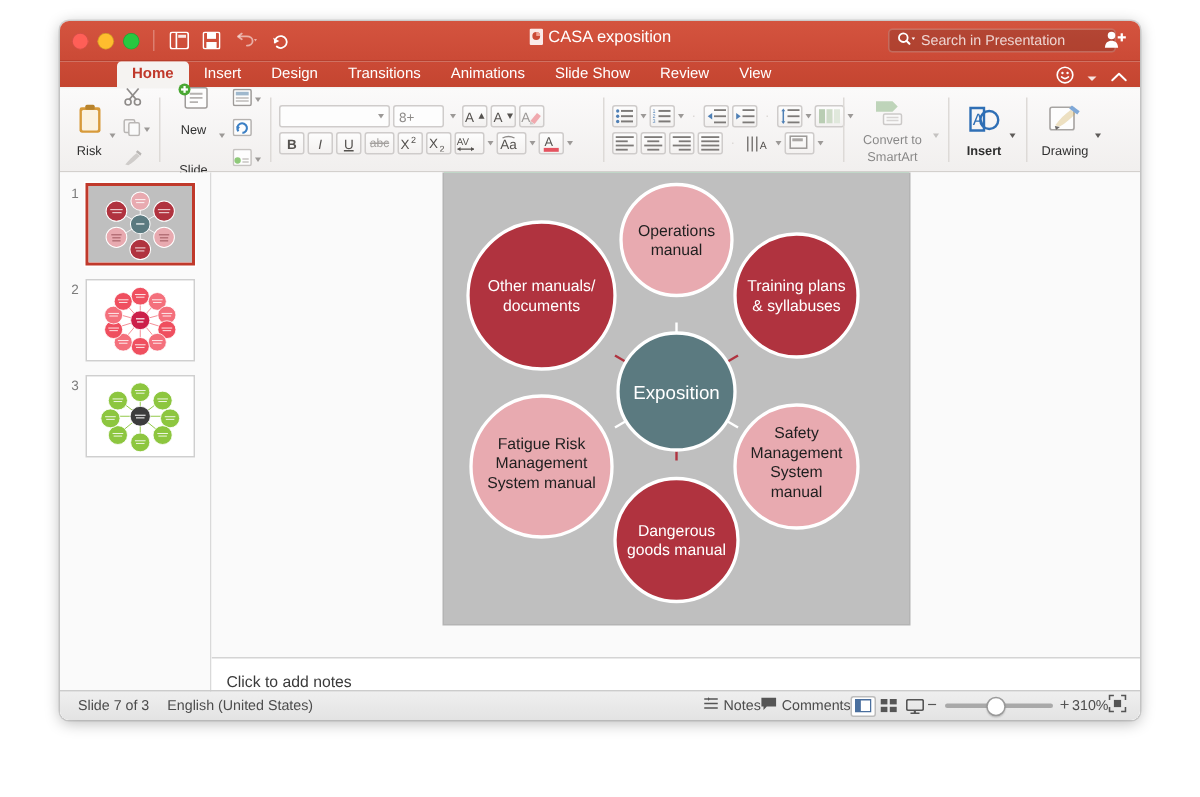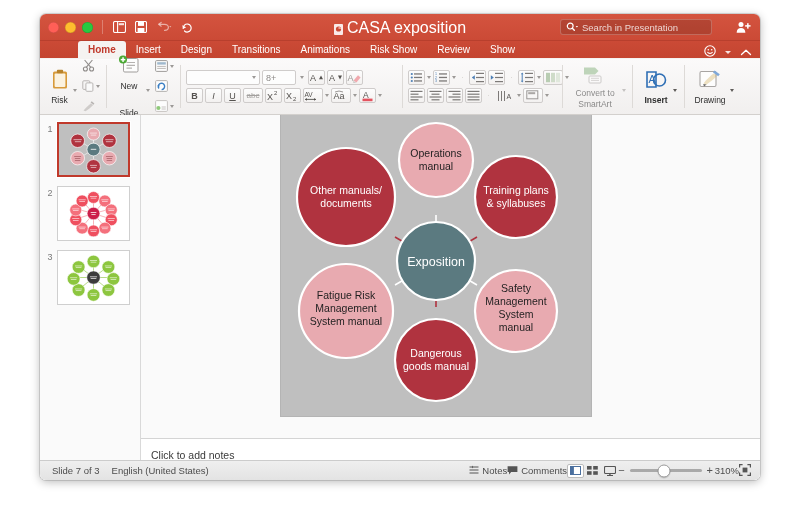--- a/index.html
+++ b/index.html
@@ -65,34 +65,34 @@
     width: 1px; height: 14px;
     background: rgba(255,255,255,0.28);
     margin-right: 1px;
   }
   .qat svg { display: block; }
 
   .win-title {
     position: absolute;
     left: 0; right: 0; top: 5px;
     text-align: center;
-    font-size: 16px;
+    font-size: 11px;
     color: #ffffff;
     font-weight: normal;
     pointer-events: none;
   }
   .win-title .docicon {
     display: inline-block;
     vertical-align: -2px;
     margin-right: 4px;
   }
 
   .search-box {
     position: absolute;
-    right: 48px;
+    right: 16px;
     top: 5px;
     width: 152px;
     height: 16px;
     background: rgba(0,0,0,0.14);
     border: 1px solid rgba(255,255,255,0.22);
     border-radius: 3px;
     display: flex;
     align-items: center;
     padding: 0 5px;
     box-sizing: border-box;
@@ -308,21 +308,21 @@
 
   
   .canvaswrap {
     flex: 1;
     position: relative;
     background: #fafafa;
     overflow: hidden;
   }
   .slide {
     position: absolute;
-    left: 140px;
+    left: 155px;
     top: 0px;
     width: 310px;
     height: 301px;
     background: #86efac;
     box-shadow: 0 0 0 1px #b4b4b4;
   }
   .slide svg { display: block; }
 
   .notespane {
     position: absolute;
@@ -511,27 +511,27 @@
         <div class="tab">
             <span>Design</span>
           </div>
         <div class="tab">
             <span>Transitions</span>
           </div>
         <div class="tab">
             <span>Animations</span>
           </div>
         <div class="tab">
-            <span>Risk Show</span>
+            <span>Slide Show</span>
           </div>
         <div class="tab">
             <span>Review</span>
           </div>
         <div class="tab">
-            <span>Show</span>
+            <span>View</span>
           </div>
       </div>
       <div class="tabbar-right">
         <span>
           <svg width="12" height="12" viewBox="0 0 12 12">
             <circle cx="6" cy="6" r="5.2" fill="none" stroke="#fff" stroke-width="1.1"></circle>
             <circle cx="4.3" cy="4.7" r="0.8" fill="#fff"></circle>
             <circle cx="7.7" cy="4.7" r="0.8" fill="#fff"></circle>
             <path d="M3.7 7.3 Q6 9.4 8.3 7.3" fill="none" stroke="#fff" stroke-width="1.1" stroke-linecap="round"></path>
           </svg>

